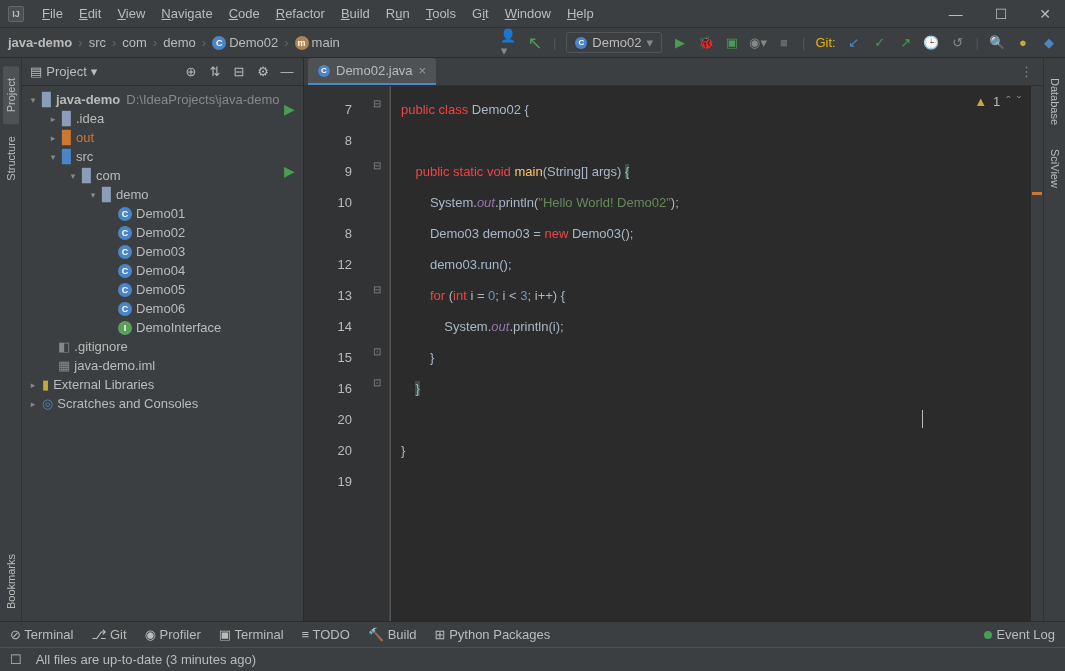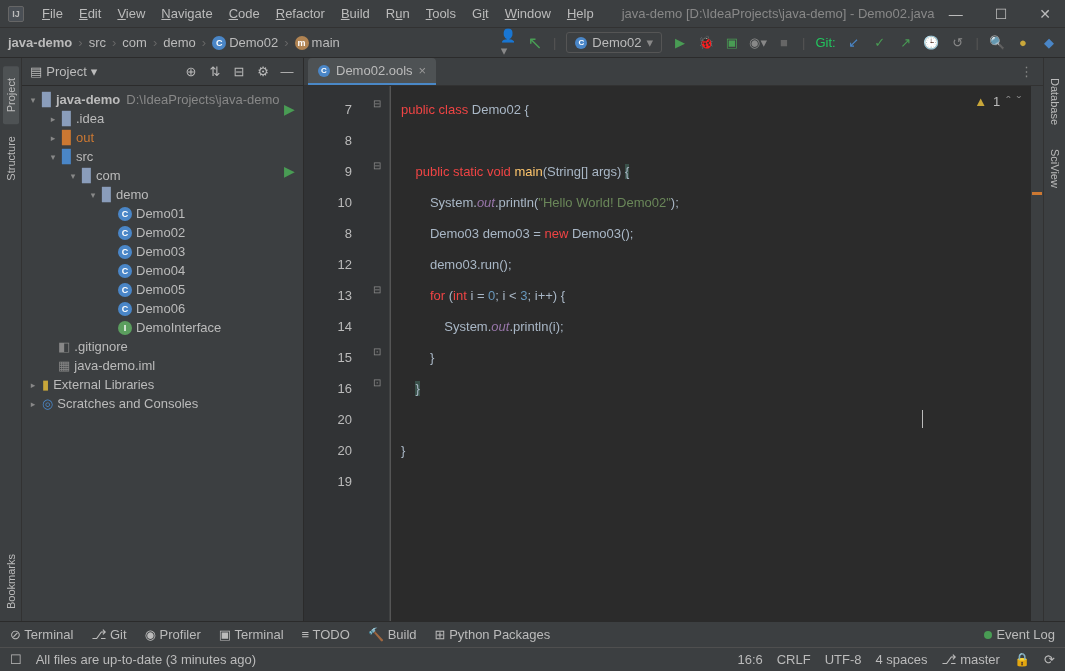--- a/index.html
+++ b/index.html
@@ -74,21 +74,20 @@
     <span><u>N</u>avigate</span>
     <span><u>C</u>ode</span>
     <span><u>R</u>efactor</span>
     <span><u>B</u>uild</span>
     <span>R<u>u</u>n</span>
     <span><u>T</u>ools</span>
     <span>G<u>i</u>t</span>
     <span><u>W</u>indow</span>
     <span><u>H</u>elp</span>
   </div>
-  <div class="title-text">java-demo [D:\IdeaProjects\java-demo] - Demo02.java</div>
   <div class="win-ctrl">
     <span>―</span>
     <span>☐</span>
     <span>✕</span>
   </div>
 </div>
 
 <div class="navbar">
   <div class="crumbs">
     <span class="crumb">
@@ -119,21 +118,21 @@
       <span class="c-ico" style="width:12px;height:12px;font-size:8px">C</span>
       <span>Demo02</span>
       <span style="color:#888">▾</span>
     </div>
     <span class="ico" style="color:#499c54">▶</span>
     <span class="ico" style="color:#499c54">🐞</span>
     <span class="ico" style="color:#499c54">▣</span>
     <span class="ico" style="color:#888">◉▾</span>
     <span class="ico" style="color:#666">■</span>
     <span class="sep">|</span>
-    <span style="color:#22c55e">Git:</span>
+    <span style="color:#eab308">Git:</span>
     <span class="ico" style="color:#4a86c7">↙</span>
     <span class="ico" style="color:#499c54">✓</span>
     <span class="ico" style="color:#499c54">↗</span>
     <span class="ico" style="color:#888">🕒</span>
     <span class="ico" style="color:#888">↺</span>
     <span class="sep">|</span>
     <span class="ico" style="color:#888">🔍</span>
     <span class="ico" style="color:#c9a73a">●</span>
     <span class="ico" style="color:#4a86c7">◆</span>
   </div>
@@ -236,21 +235,21 @@
           <span style="color:#4a86c7">◎</span>
           <span>Scratches and Consoles</span>
         </div>
     </div>
   </div>
 
   <div class="editor">
     <div class="tabs">
       <div class="tab">
         <span class="c-ico" style="width:12px;height:12px;font-size:8px">C</span>
-        <span>Demo02.ools</span>
+        <span>Demo02.java</span>
         <span class="tab-close">×</span>
       </div>
       <div class="tabs-rt">⋮</div>
     </div>
     <div class="code-area">
       <div class="gutter">
         <div style="position:relative"><span class="run-tri">▶</span><span>7</span></div>
         <div>8</div>
         <div style="position:relative"><span class="run-tri">▶</span><span>9</span></div>
         <div>10</div>
@@ -298,22 +297,13 @@
   <span>▣ <span>Terminal</span></span>
   <span>≡ <span>TODO</span></span>
   <span>🔨 <span>Build</span></span>
   <span>⊞ <span>Python Packages</span></span>
   <span style="margin-left:auto"><span class="green-dot"></span><span>Event Log</span></span>
 </div>
 
 <div class="status-bar">
   <span>☐</span>
   <span>All files are up-to-date (3 minutes ago)</span>
-  <div class="rt">
-    <span>16:6</span>
-    <span>CRLF</span>
-    <span>UTF-8</span>
-    <span>4 spaces</span>
-    <span>⎇ <span>master</span></span>
-    <span>🔒</span>
-    <span>⟳</span>
-  </div>
 </div>
 
 </body></html>

